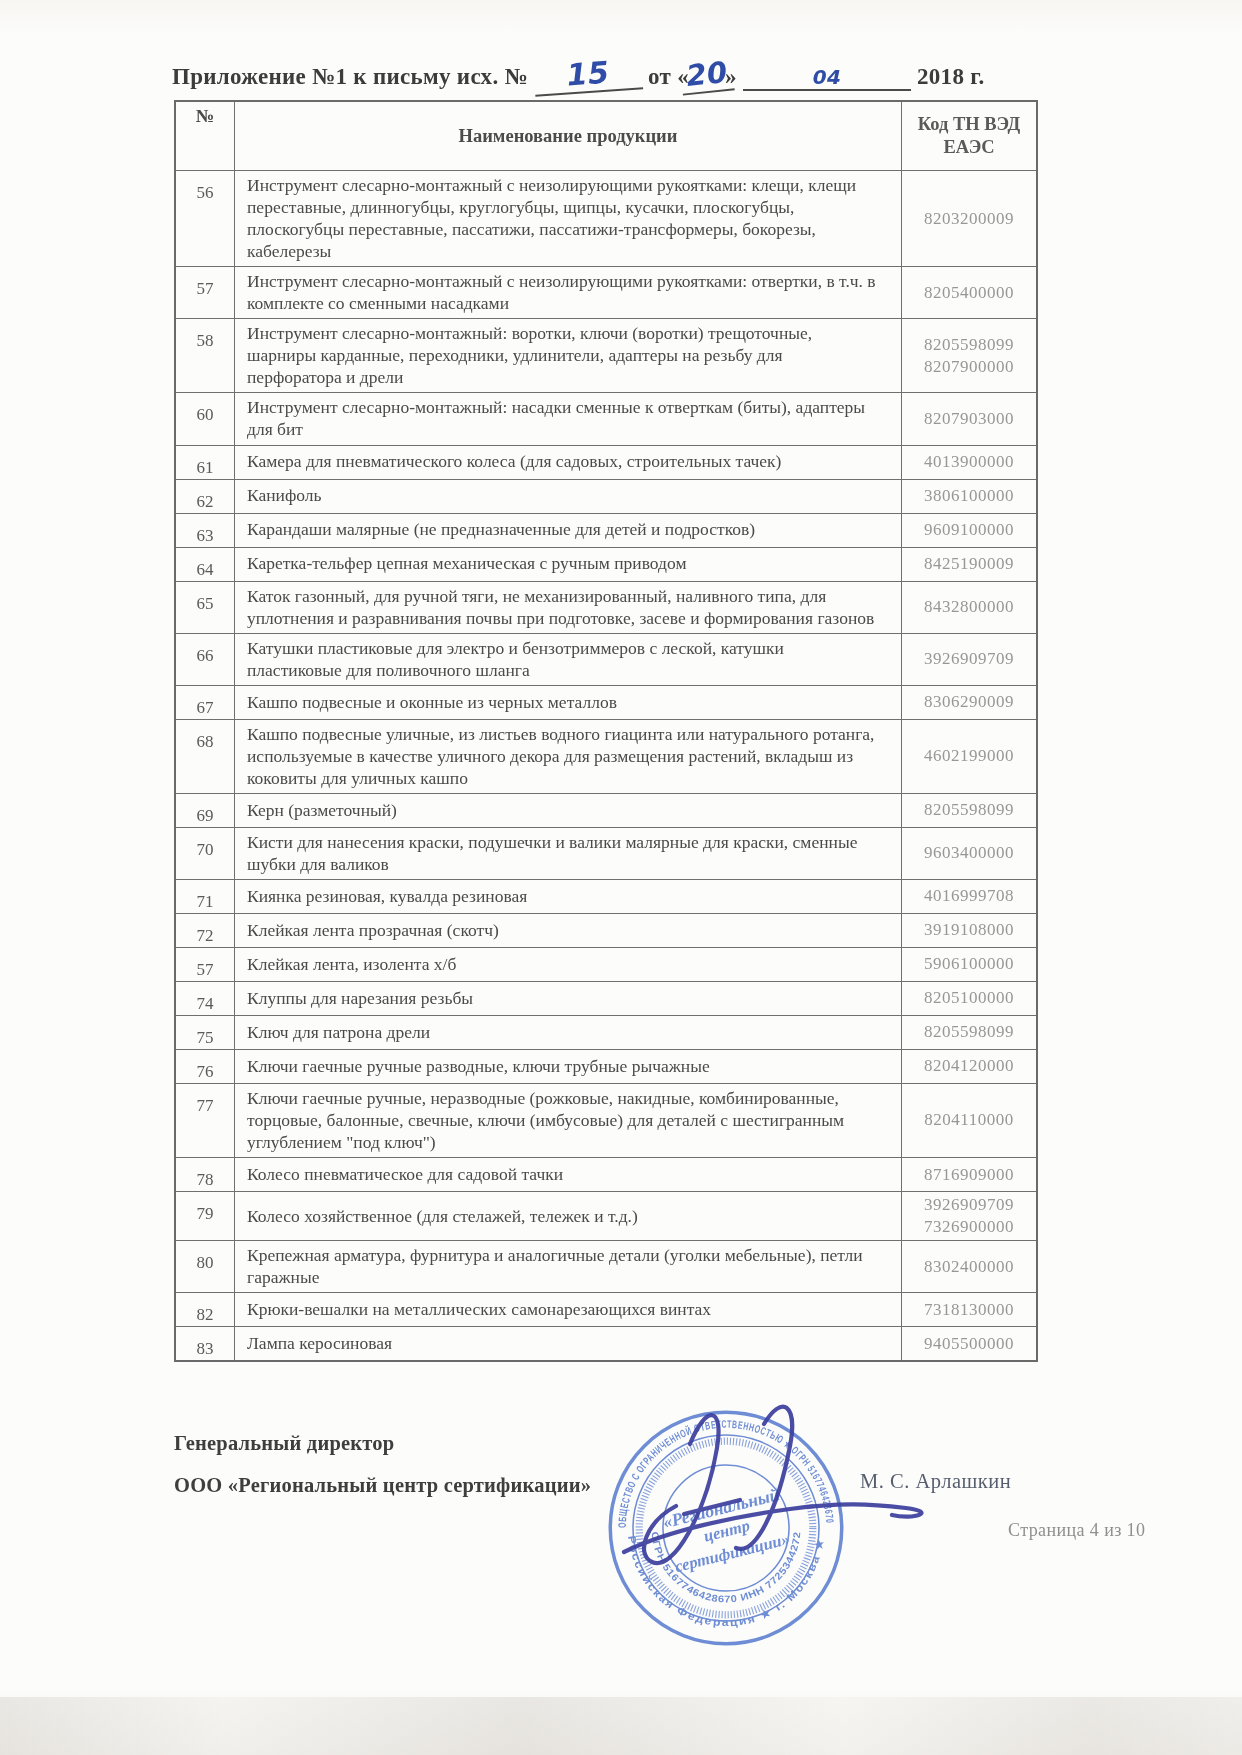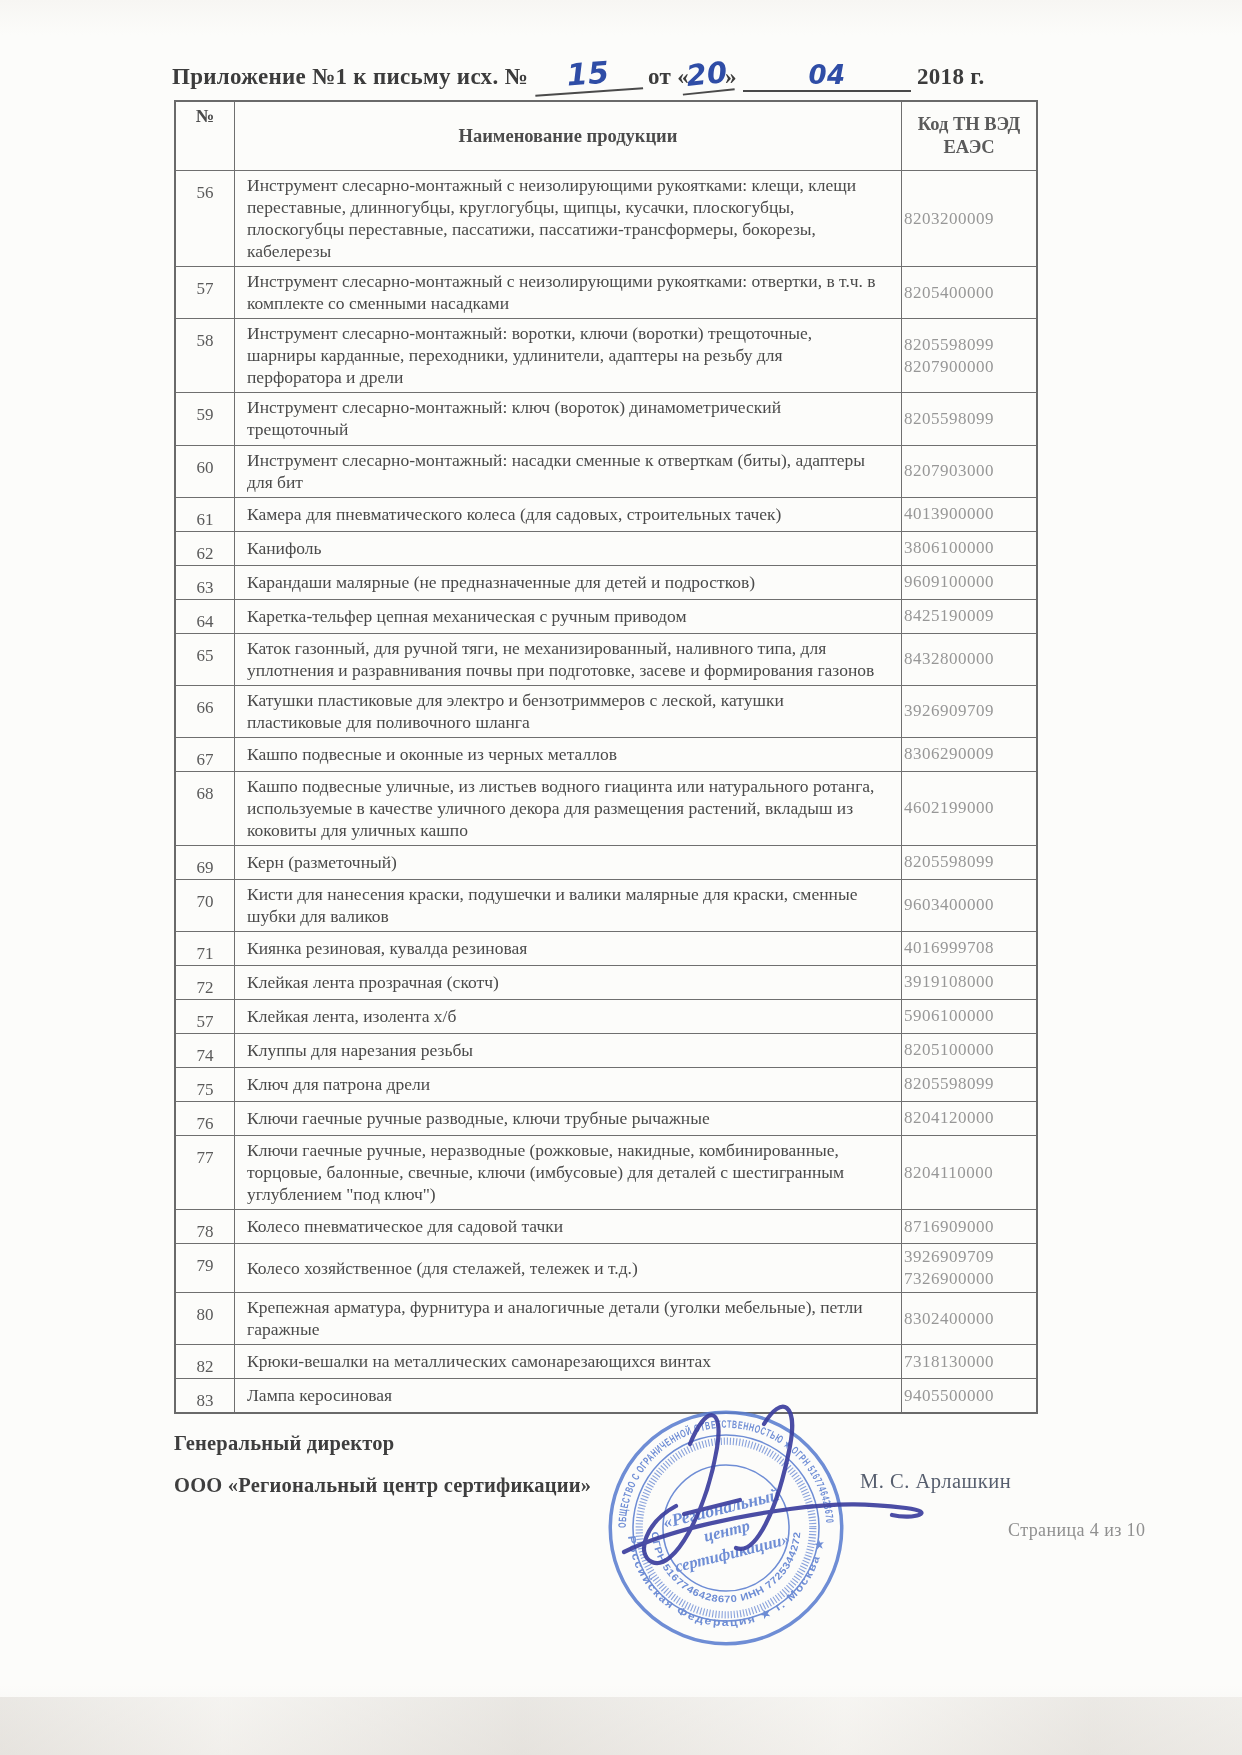--- a/index.html
+++ b/index.html
@@ -25,32 +25,32 @@
   }
   .hand{
     font-family:"DejaVu Sans", sans-serif;
     font-style:italic;font-weight:bold;
     color:#2f4da6;
   }
   .hw-slot{display:inline-block;text-align:center;vertical-align:baseline;}
   .u{border-bottom:2px solid #4a4a4a;}
   .hw-15{width:108px;font-size:30px;transform:rotate(-4deg);}
   .hw-20{width:52px;font-size:29px;transform:rotate(-6deg);margin:0 -8px;}
-  .hw-04{width:168px;font-size:26px;}
+  .hw-04{width:168px;font-size:20px;}
 
   .tbl-wrap{position:absolute;left:174px;top:100px;width:864px;}
   table{border-collapse:collapse;width:100%;border:2px solid #6a6a6a;}
   th,td{border:1.6px solid #6f6f6f;}
   th{font-size:18.5px;color:#4b4b4b;font-weight:bold;padding:4px 6px;}
   th.h-num{width:46px;vertical-align:top;text-align:center;height:60px;}
   th.h-name{text-align:center;vertical-align:middle;}
   th.h-code{width:122px;text-align:center;vertical-align:middle;color:#5a5a5a;line-height:1.25;}
   td.c-num{width:46px;text-align:center;vertical-align:top;font-size:17px;color:#5a5a5a;padding-top:12px;}
   td.c-name{font-size:17.5px;line-height:1.26;padding:3px 24px 4px 12px;color:#4a4a4a;vertical-align:middle;}
-  td.c-code{width:122px;text-align:left;vertical-align:middle;font-size:17px;color:#979797;letter-spacing:.5px;padding:2px;}
+  td.c-code{width:122px;text-align:center;vertical-align:middle;font-size:17px;color:#979797;letter-spacing:.5px;padding:2px;}
   td.c-code div{line-height:1.3;}
 
   .footer-text{position:absolute;font-weight:bold;font-size:20.5px;color:#3e3e3e;letter-spacing:.2px;text-align:right;}
   .director{left:174px;top:1432px;}
   .company{left:174px;top:1474px;}
   .signer{position:absolute;left:860px;top:1470px;font-size:20.5px;color:#565e6e;letter-spacing:.5px;}
   .pagenum{position:absolute;left:1008px;top:1520px;font-size:18px;color:#8f8f8f;letter-spacing:.4px;}
 
   .stamp-svg{position:absolute;left:602px;top:1404px;width:248px;height:248px;opacity:.88;}
   .sig-svg{position:absolute;left:540px;top:1382px;width:460px;height:240px;opacity:.92;}
@@ -92,27 +92,20 @@
     <td class="c-code">
             <div>8205400000</div>
           </td>
   </tr>
         <tr>
     <td class="c-num">58</td>
     <td class="c-name">Инструмент слесарно-монтажный: воротки, ключи (воротки) трещоточные, шарниры карданные, переходники, удлинители, адаптеры на резьбу для перфоратора и дрели</td>
     <td class="c-code">
             <div>8205598099</div>
             <div>8207900000</div>
-          </td>
-  </tr>
-        <tr>
-    <td class="c-num">59</td>
-    <td class="c-name">Инструмент слесарно-монтажный: ключ (вороток) динамометрический трещоточный</td>
-    <td class="c-code">
-            <div>8205598099</div>
           </td>
   </tr>
         <tr>
     <td class="c-num">60</td>
     <td class="c-name">Инструмент слесарно-монтажный: насадки сменные к отверткам (биты), адаптеры для бит</td>
     <td class="c-code">
             <div>8207903000</div>
           </td>
   </tr>
         <tr>

